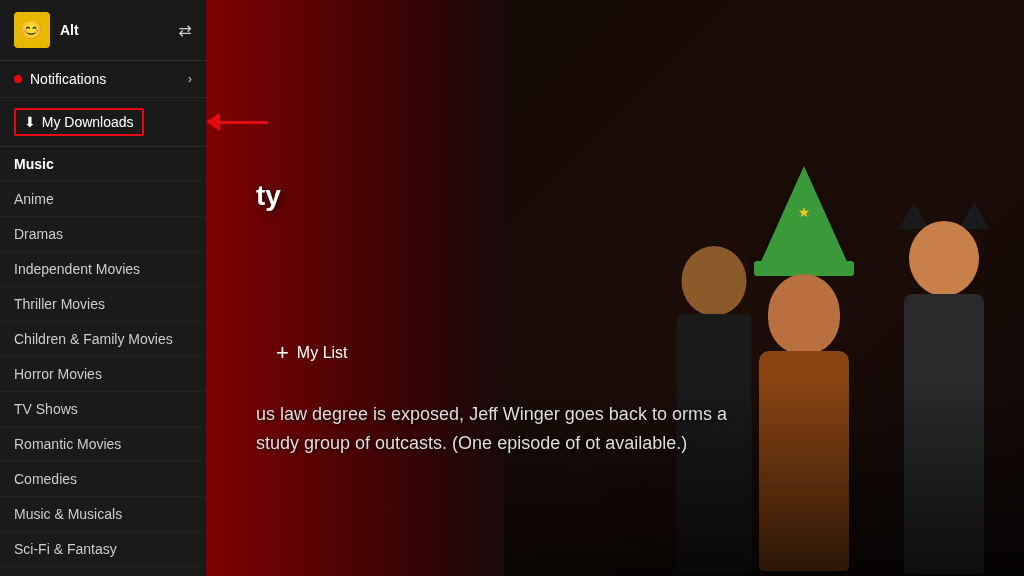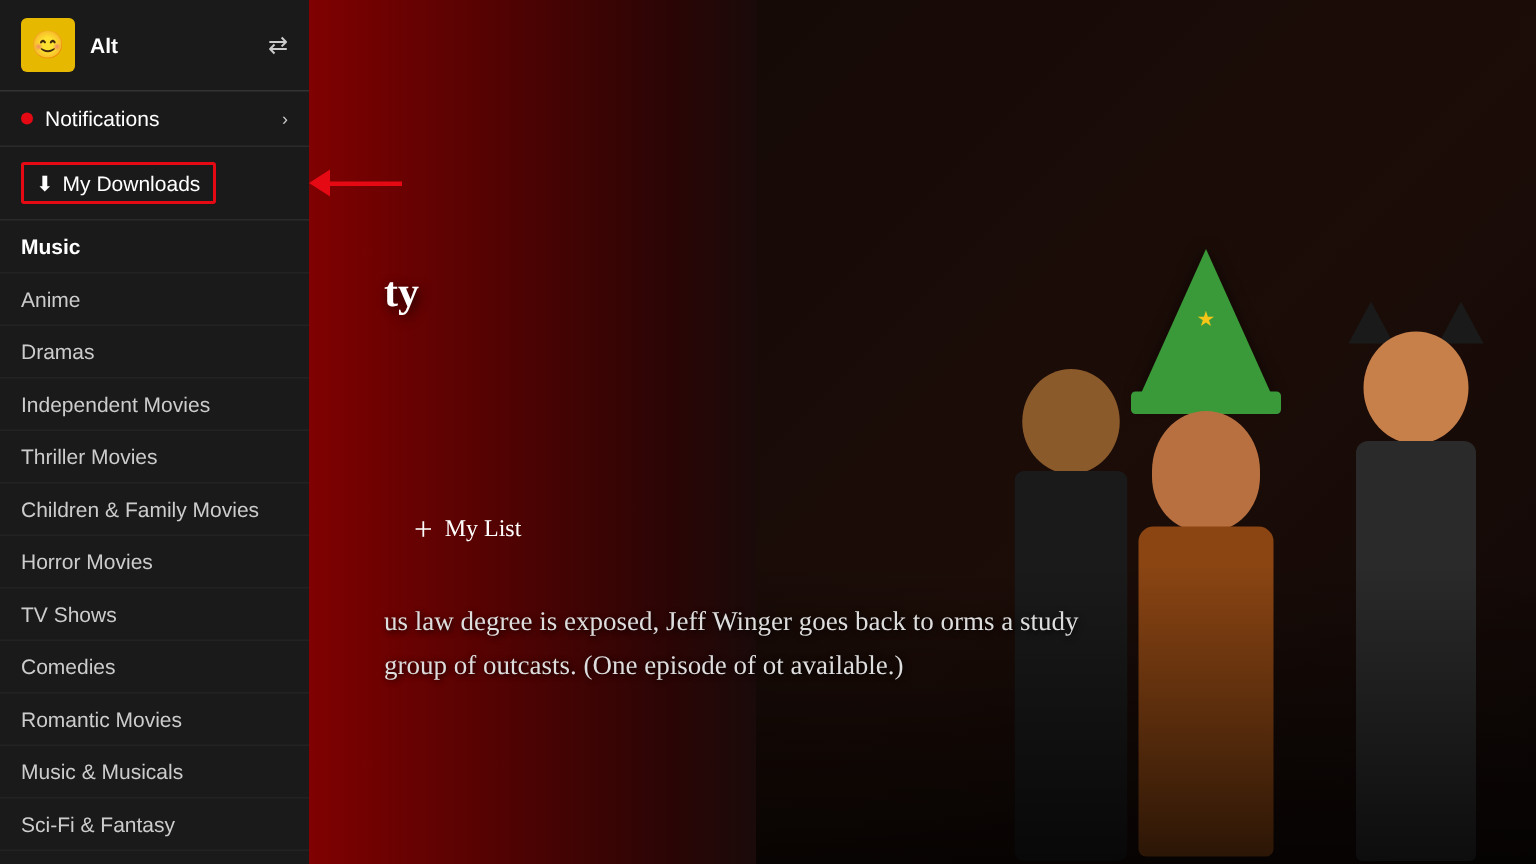--- a/index.html
+++ b/index.html
@@ -168,21 +168,20 @@
       font-weight: bold;
     }
 
     
     .main-content {
       position: absolute;
       top: 0; left: 206px;
       width: 700px;
       height: 576px;
       z-index: 5;
-      font-family: Liberation Serif, serif;
     }
 
     .content-title {
       position: absolute;
       top: 180px; left: 50px;
       color: #fff;
       font-size: 28px;
       font-weight: bold;
       text-shadow: 2px 2px 8px rgba(0,0,0,0.8);
     }
@@ -471,21 +470,21 @@
 
   <div class="menu-items">
     <div class="menu-item active">Music</div>
     <div class="menu-item">Anime</div>
     <div class="menu-item">Dramas</div>
     <div class="menu-item">Independent Movies</div>
     <div class="menu-item">Thriller Movies</div>
     <div class="menu-item">Children &amp; Family Movies</div>
     <div class="menu-item">Horror Movies</div>
     <div class="menu-item">TV Shows</div>
+    <div class="menu-item">Romantic Movies</div>
     <div class="menu-item">Comedies</div>
-    <div class="menu-item">Romantic Movies</div>
     <div class="menu-item">Music &amp; Musicals</div>
     <div class="menu-item">Sci-Fi &amp; Fantasy</div>
     <div class="menu-item">Action &amp; Adventure</div>
 
   </div>
 
 </div>
 
 </body></html>

